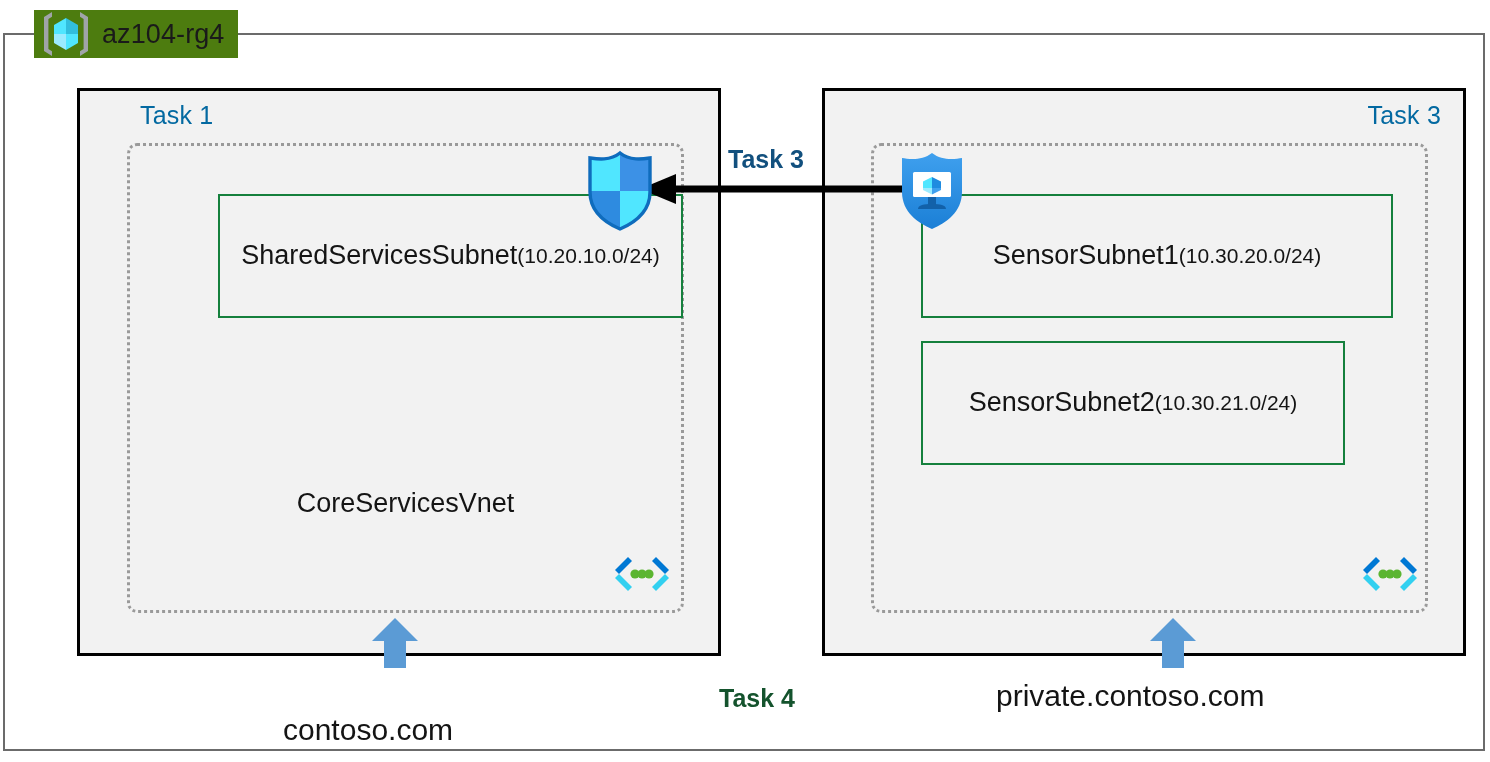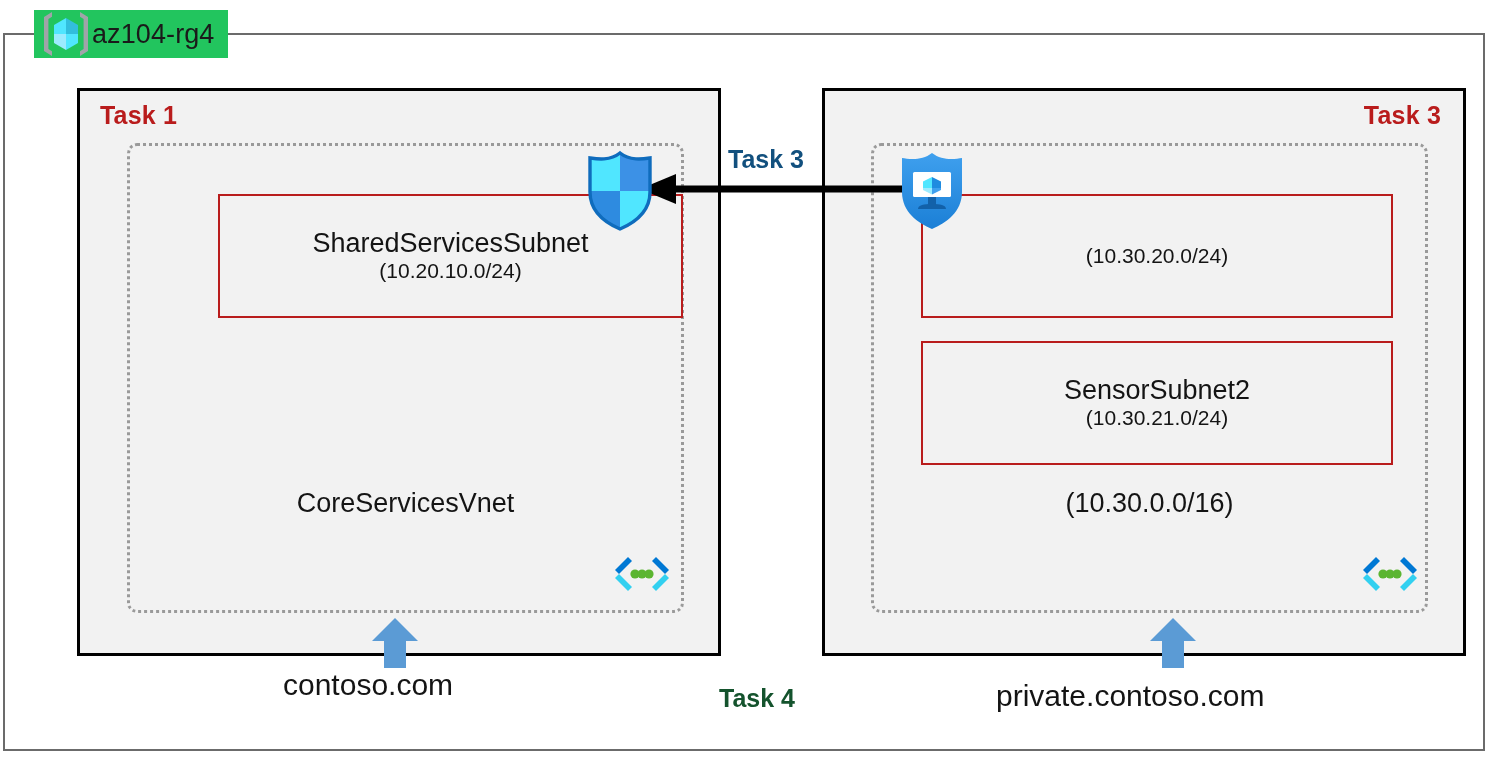--- a/index.html
+++ b/index.html
@@ -21,24 +21,24 @@
     left:3px; top:33px;
     width:1482px; height:718px;
     border:2px solid #6b6b6b;
     box-sizing:border-box;
     background:transparent;
   }
   .rg-title-mask{
     position:absolute;
     left:34px; top:10px;
     height:48px;
-    background:#22c55e;
+    background:#4d7c0f;
     display:flex;
     align-items:center;
-    gap:0;
+    gap:10px;
     padding:0 14px 0 6px;
     z-index:5;
   }
   .rg-title-text{
     font-size:27px;
     color:#1a1a1a;
     letter-spacing:0.1px;
     white-space:nowrap;
   }
 
@@ -52,58 +52,58 @@
     border:3px solid #000000;
     box-sizing:border-box;
   }
   #panel-left{ left:77px; top:88px; width:644px; height:568px; }
   #panel-right{ left:822px; top:88px; width:644px; height:568px; }
 
   .task-tag{
     position:absolute;
     top:10px;
     font-size:25px;
-    font-weight:bold;
-    color:#b91c1c;
+    font-weight:normal;
+    color:#0369a1;
     letter-spacing:0.2px;
     white-space:nowrap;
+    margin-left:40px;
   }
   .task-tag.left{ left:20px; }
   .task-tag.right{ right:22px; }
 
   
   .vnet-box{
     position:absolute;
     border:3px dotted #9a9a9a;
     border-radius:10px;
     box-sizing:border-box;
     background:transparent;
   }
   #vnet-left{ left:47px; top:52px; width:557px; height:470px; }
   #vnet-right{ left:46px; top:52px; width:557px; height:470px; }
 
   
   .subnet-box{
     position:absolute;
-    border:2px solid #b91c1c;
+    border:2px solid #15803d;
     background:transparent;
     box-sizing:border-box;
     display:flex;
-    flex-direction:column;
     align-items:center;
     justify-content:center;
     text-align:right;
   }
   .subnet-name{ font-size:27px; color:#141414; line-height:1.16; }
   .subnet-cidr{ font-size:21px; color:#141414; line-height:1.16; }
 
   #subnet-l1{ left:88px; top:48px; width:465px; height:124px; }
   #subnet-l2{ left:88px; top:195px; width:465px; height:124px; }
   #subnet-r1{ left:47px; top:48px; width:472px; height:124px; }
-  #subnet-r2{ left:47px; top:195px; width:472px; height:124px; }
+  #subnet-r2{ left:47px; top:195px; width:424px; height:124px; }
 
   
   .vnet-caption{
     position:absolute;
     left:0; right:0;
     text-align:center;
     font-size:27px;
     color:#141414;
     line-height:1.16;
   }
@@ -146,21 +146,21 @@
   .up-arrow{ position:absolute; width:46px; height:50px; z-index:6; }
   #arrow-left{ left:372px; top:618px; }
   #arrow-right{ left:1150px; top:618px; }
 
   .domain-label{
     position:absolute;
     font-size:30px;
     color:#141414;
     white-space:nowrap;
   }
-  #domain-left{ left:283px; top:668px; }
+  #domain-left{ left:283px; top:713px; }
   #domain-right{ left:996px; top:679px; }
 
   #task4-tag{
     position:absolute;
     left:719px; top:684px;
     font-size:25px;
     font-weight:bold;
     color:#14532d;
     white-space:nowrap;
   }
@@ -227,30 +227,30 @@
     </div>
   </div>
 
   <div class="task-panel" id="panel-right">
 
     <div class="task-tag right">Task 3</div>
 
     <div class="vnet-box" id="vnet-right">
 
       <div class="subnet-box" id="subnet-r1">
+        <div class="subnet-name">SensorSubnet1</div>
         <div class="subnet-cidr">(10.30.20.0/24)</div>
       </div>
 
       <div class="subnet-box" id="subnet-r2">
         <div class="subnet-name">SensorSubnet2</div>
         <div class="subnet-cidr">(10.30.21.0/24)</div>
       </div>
 
       <div class="vnet-caption" id="vnet-cap-right">
-        <div>(10.30.0.0/16)</div>
       </div>
 
       <span class="vnet-corner-icon" id="vnet-icon-right">
         <svg viewBox="0 0 64 46" xmlns="http://www.w3.org/2000/svg">
           <path d="M18 4 L22 8 L9 21 L5 17 Z" fill="#0078D4"></path>
           <path d="M5 25 L9 21 L22 34 L18 38 Z" fill="#32D0F0"></path>
           <path d="M46 4 L42 8 L55 21 L59 17 Z" fill="#0078D4"></path>
           <path d="M59 25 L55 21 L42 34 L46 38 Z" fill="#32D0F0"></path>
           <circle cx="25" cy="21" r="4.6" fill="#5BB531"></circle>
           <circle cx="32" cy="21" r="4.6" fill="#5BB531"></circle>

